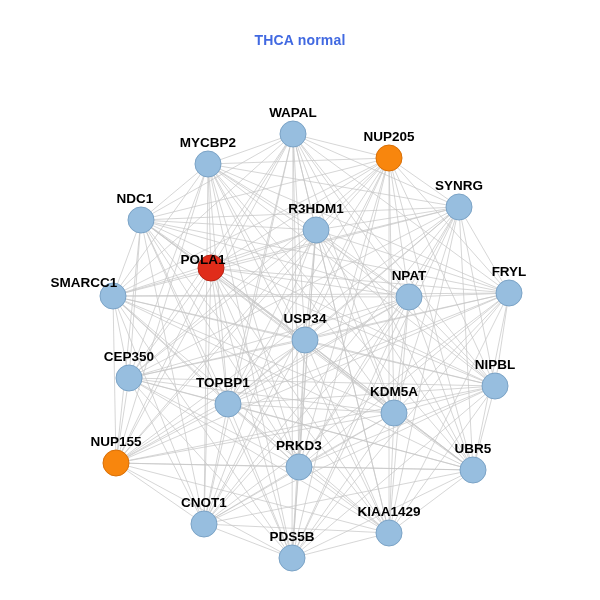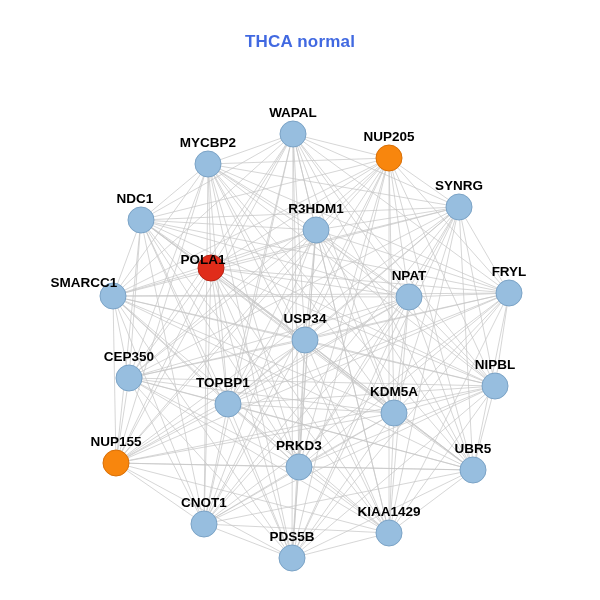--- a/index.html
+++ b/index.html
@@ -14,21 +14,21 @@
     height: 600px;
     background: #ffffff;
     overflow: hidden;
   }
   .plot-title {
     position: absolute;
     top: 32px;
     left: 0;
     width: 600px;
     text-align: center;
-    font-size: 17px;
+    font-size: 14px;
     font-weight: bold;
     letter-spacing: 0.2px;
   }
   svg.network {
     position: absolute;
     top: 0;
     left: 0;
   }
   svg text.node-label {
     font-family: "Liberation Sans", sans-serif;

